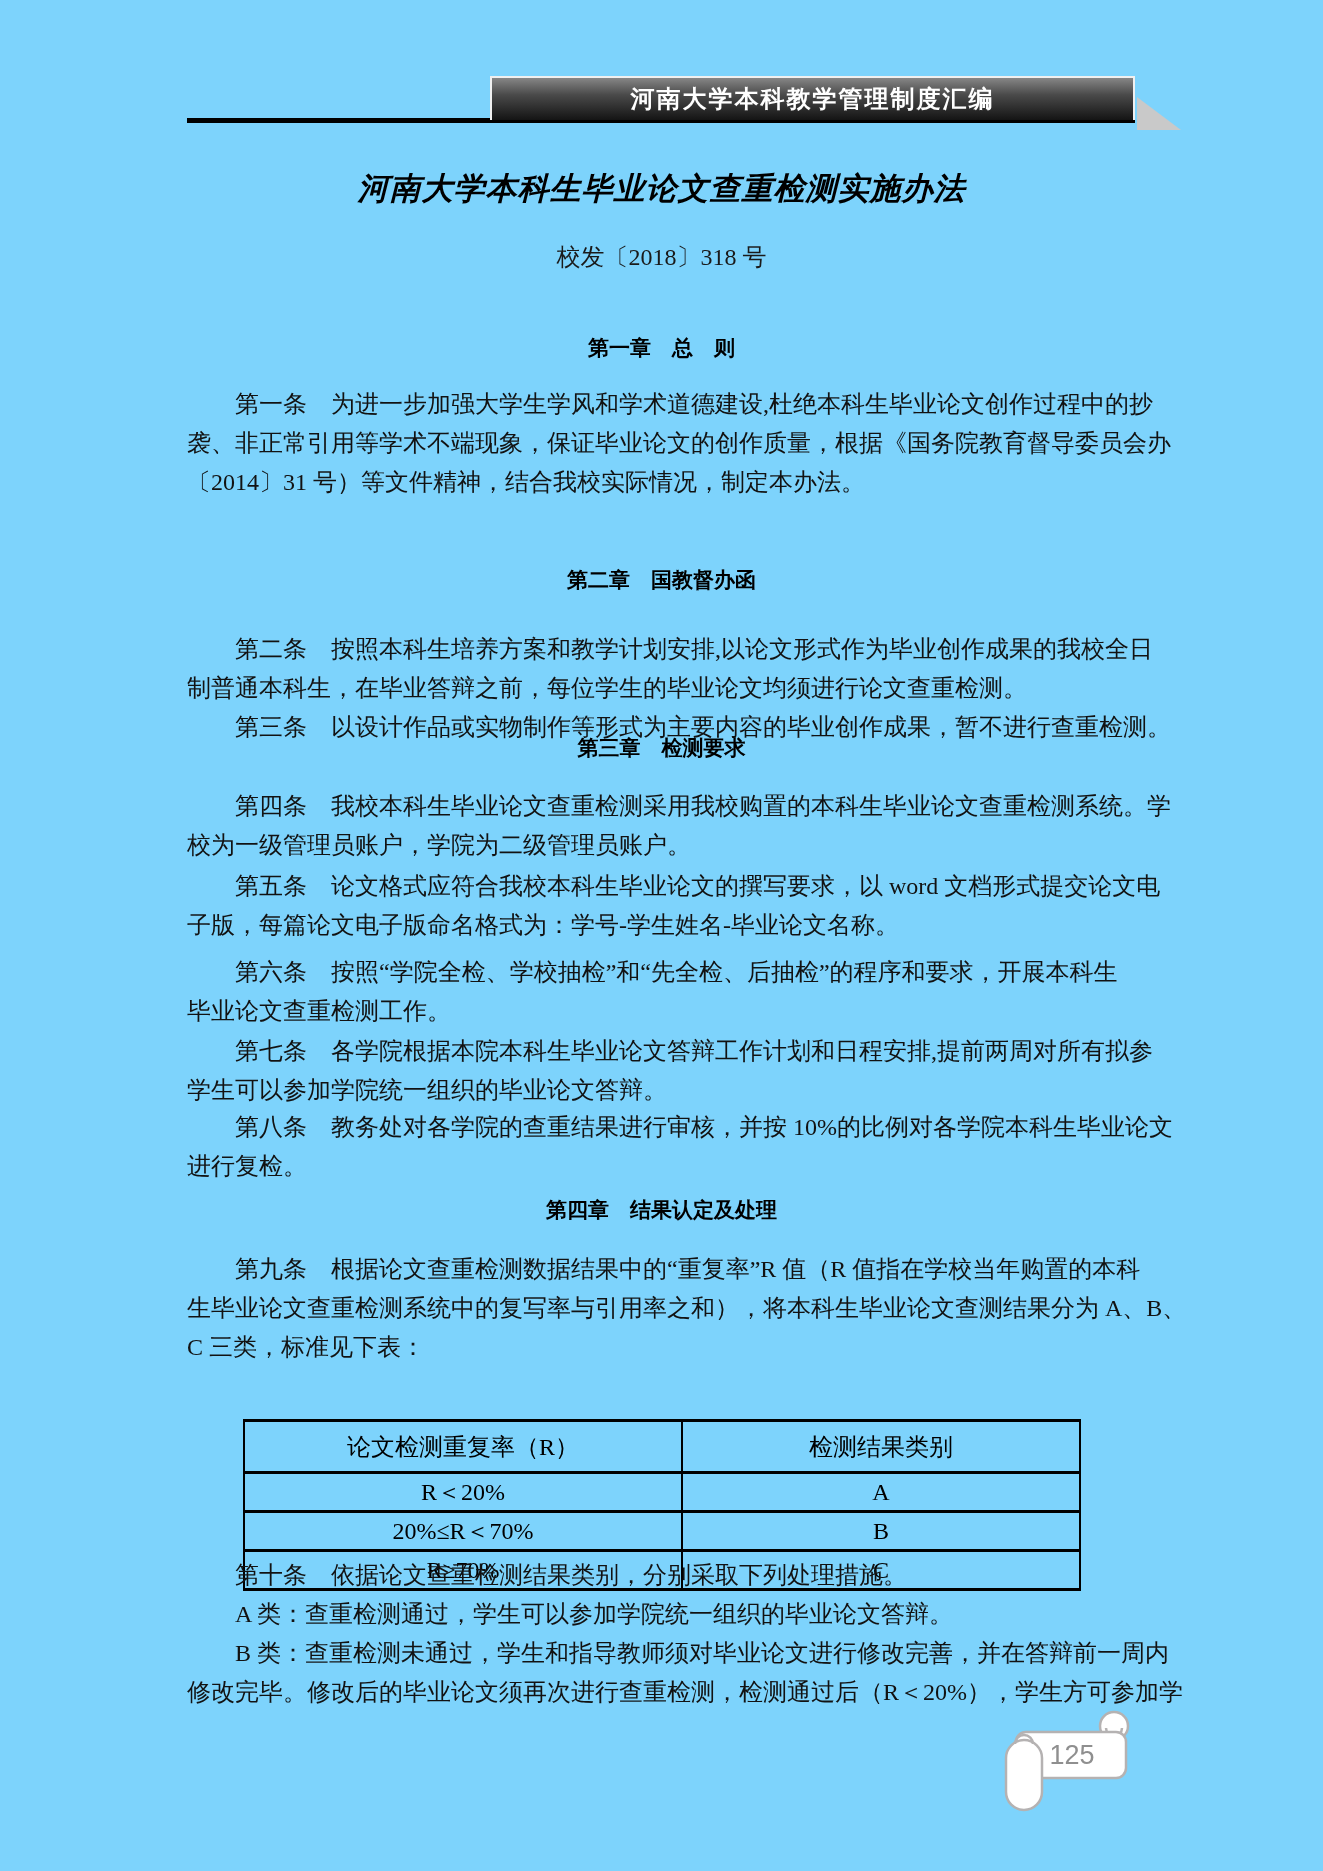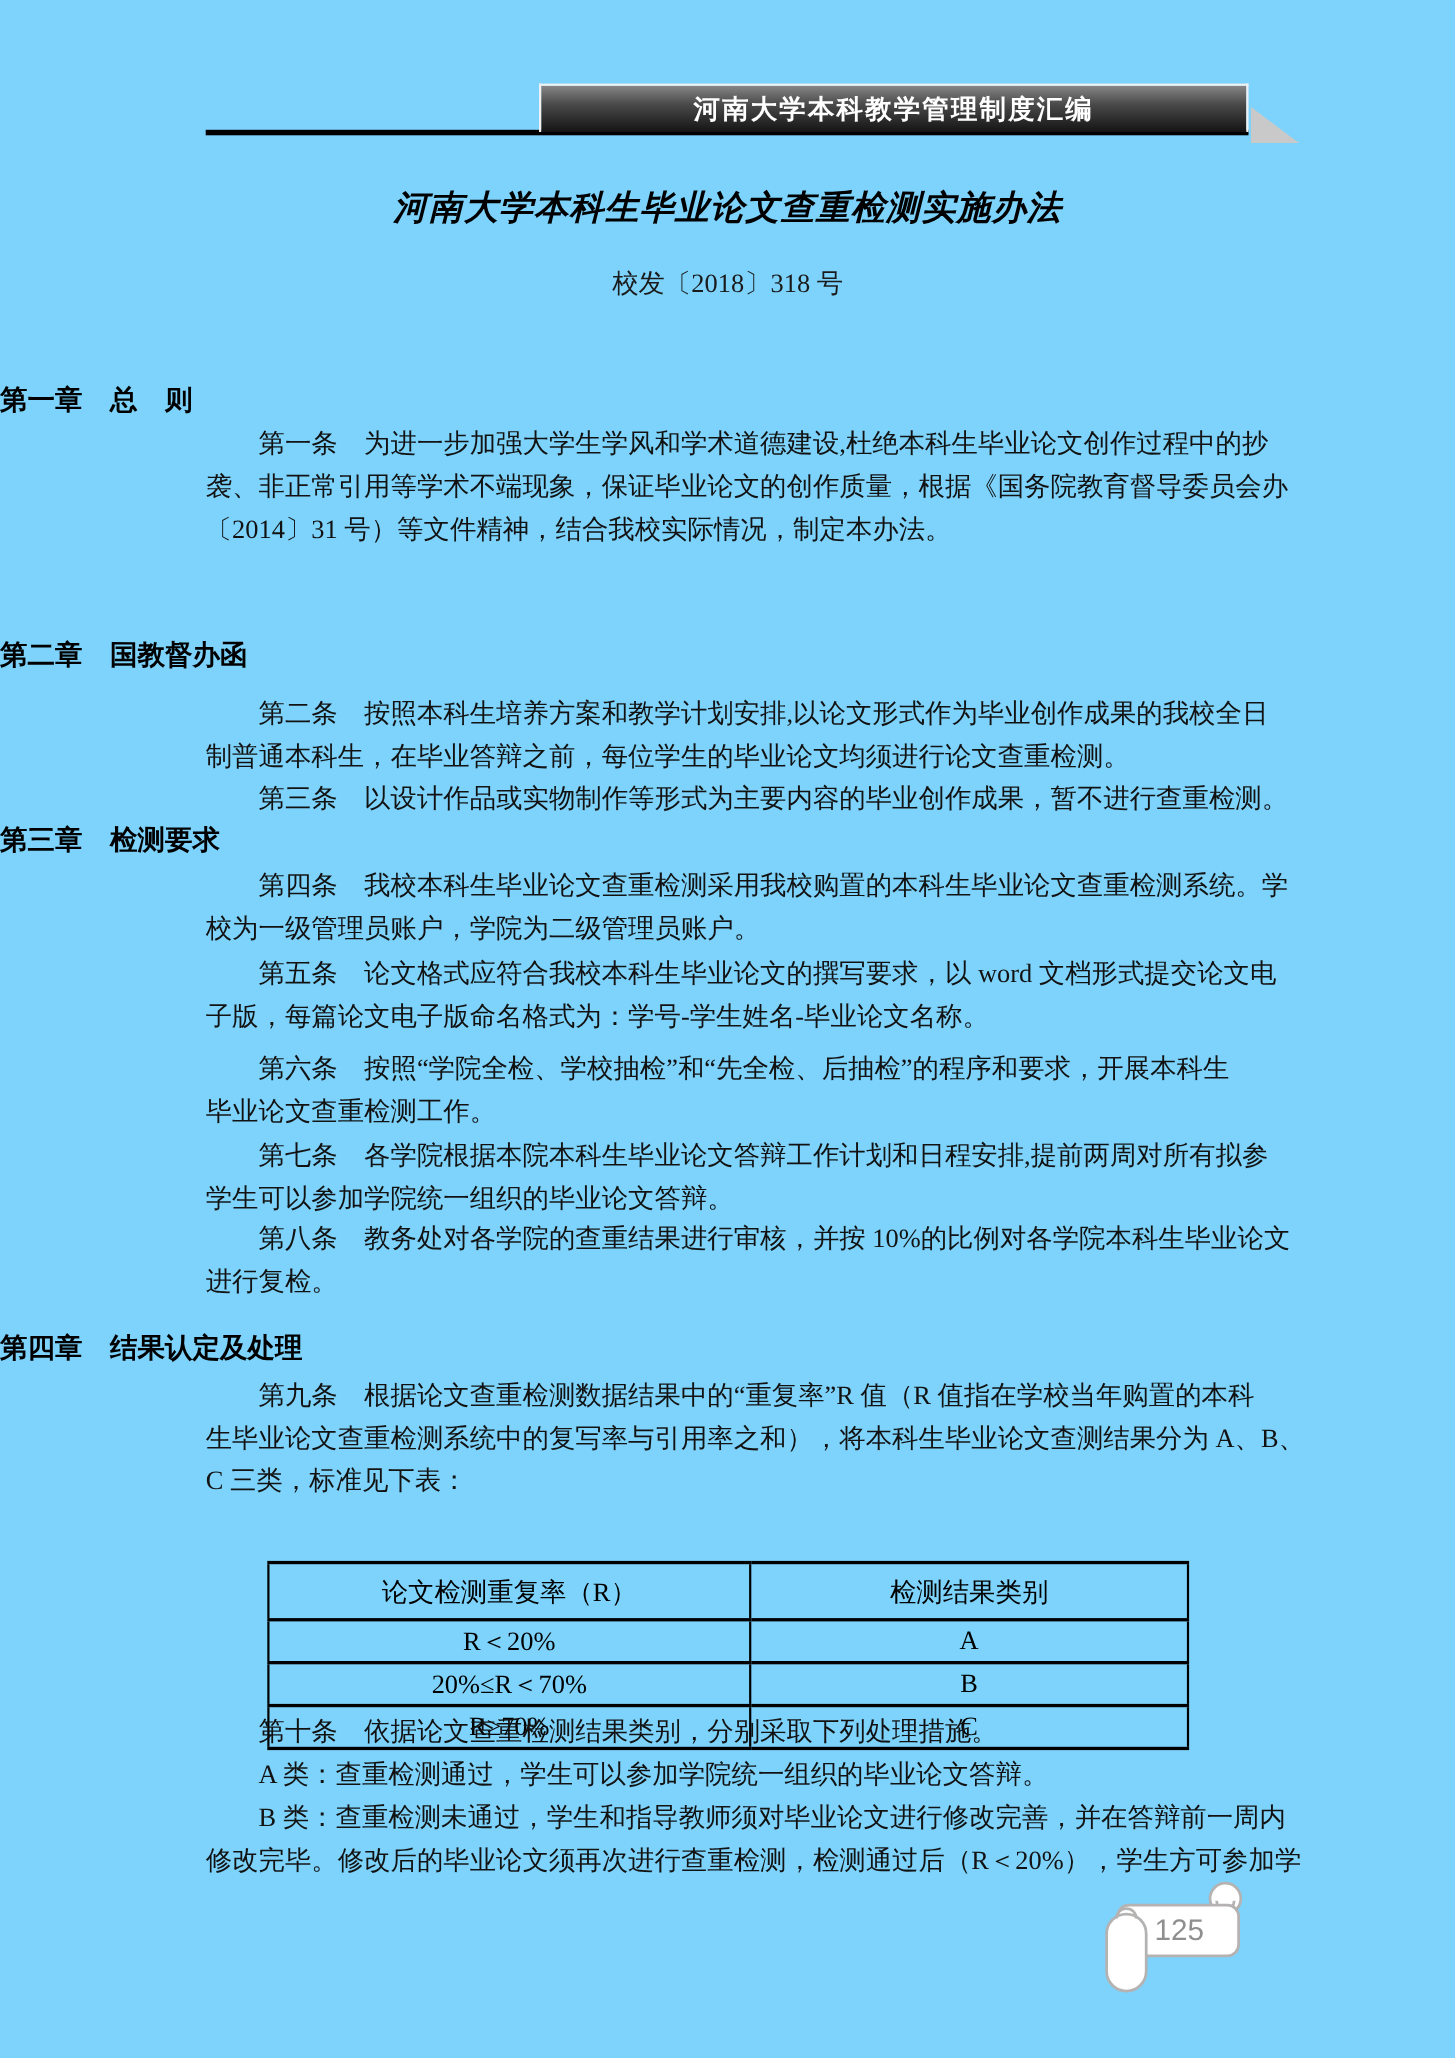--- a/index.html
+++ b/index.html
@@ -35,23 +35,23 @@
   .doc-title {
     position:absolute; left:0; top:168px; width:100%; text-align:center;
     font-family:"Liberation Sans", sans-serif; font-weight:bold;
     font-size:31px; letter-spacing:1px; color:#000; white-space:nowrap;font-style:italic;
   }
   .doc-number {
     position:absolute; left:0; top:241px; width:100%; text-align:center;
     font-size:24px; color:#1a1a1a; white-space:nowrap;
   }
   .chapter {
-    position:absolute; left:0; width:100%; text-align:left;
+    position:absolute; left:0; width:100%; text-align:center;
     font-family:"Liberation Sans", sans-serif; font-weight:bold;
-    font-size:25px; color:#000; white-space:nowrap;margin-top:13px;
+    font-size:21px; color:#000; white-space:nowrap;
   }
 
   
   .para { position:absolute; left:187px; width:1000px; font-size:24px; }
   .line { height:39px; line-height:39px; white-space:nowrap; }
   .line.indent { text-indent:48px; }
 
   
   .result-table {
     position:absolute; left:243px; top:1419px; width:838px;

